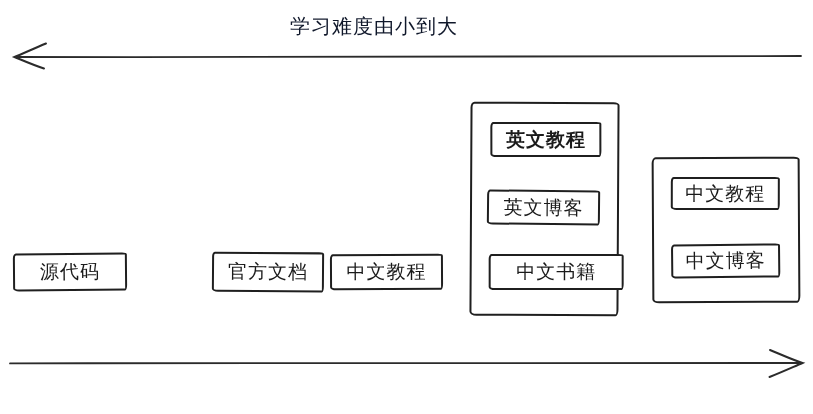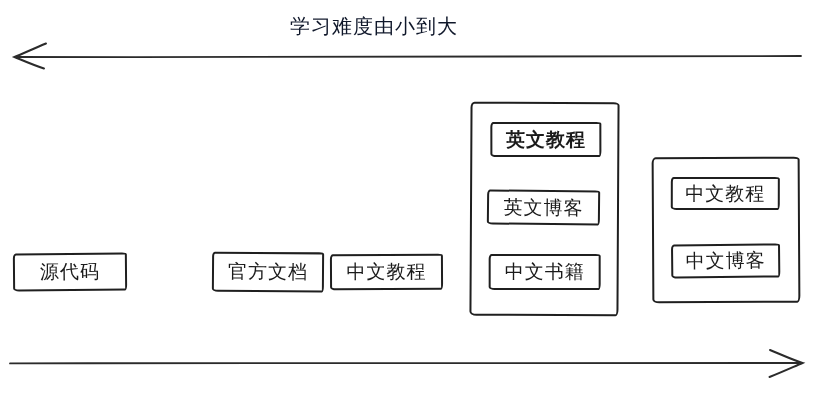--- a/index.html
+++ b/index.html
@@ -45,21 +45,21 @@
     background: #ffffff;
     box-sizing: border-box;
     border-radius: 4px 6px 3px 7px / 6px 3px 7px 4px;
   }
   .n-source  { left: 13px;  top: 253px; width: 114px; height: 38px; transform: rotate(-0.5deg); }
   .n-docs    { left: 170px; top: 252px; width: 112px; height: 40px; transform: rotate(0.4deg); margin-left: 42px; }
   .n-ebooks  { left: 330px; top: 254px; width: 113px; height: 36px; transform: rotate(-0.3deg); }
   .g1 { left: 470px; top: 102px; width: 149px; height: 214px; transform: rotate(0.3deg); }
   .g1 .i1 { left: 18px; top: 18px;  width: 111px; height: 35px; transform: rotate(-0.4deg); font-weight: bold; }
   .g1 .i2 { left: 15px; top: 86px;  width: 113px; height: 35px; transform: rotate(0.3deg); }
-  .g1 .i3 { left: 17px; top: 150px; width: 112px; height: 36px; transform: rotate(-0.3deg); }
+  .g1 .i3 { left: 17px; top: 150px; width: 135px; height: 36px; transform: rotate(-0.3deg); }
   .g2 { left: 652px; top: 157px; width: 148px; height: 146px; transform: rotate(-0.3deg); }
   .g2 .i1 { left: 17px; top: 18px; width: 109px; height: 33px; transform: rotate(0.4deg); }
   .g2 .i2 { left: 17px; top: 85px; width: 109px; height: 34px; transform: rotate(-0.3deg); }
 </style>
 </head>
 <body>
 
 <div class="canvas">
 
   <svg class="overlay" viewBox="0 0 813 414" xmlns="http://www.w3.org/2000/svg">

